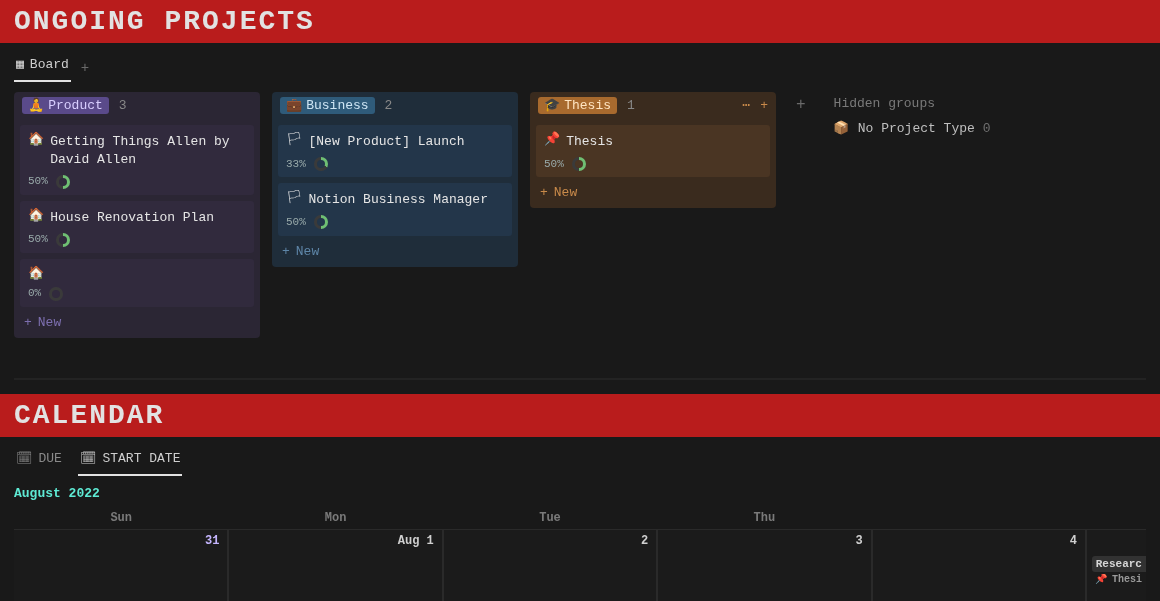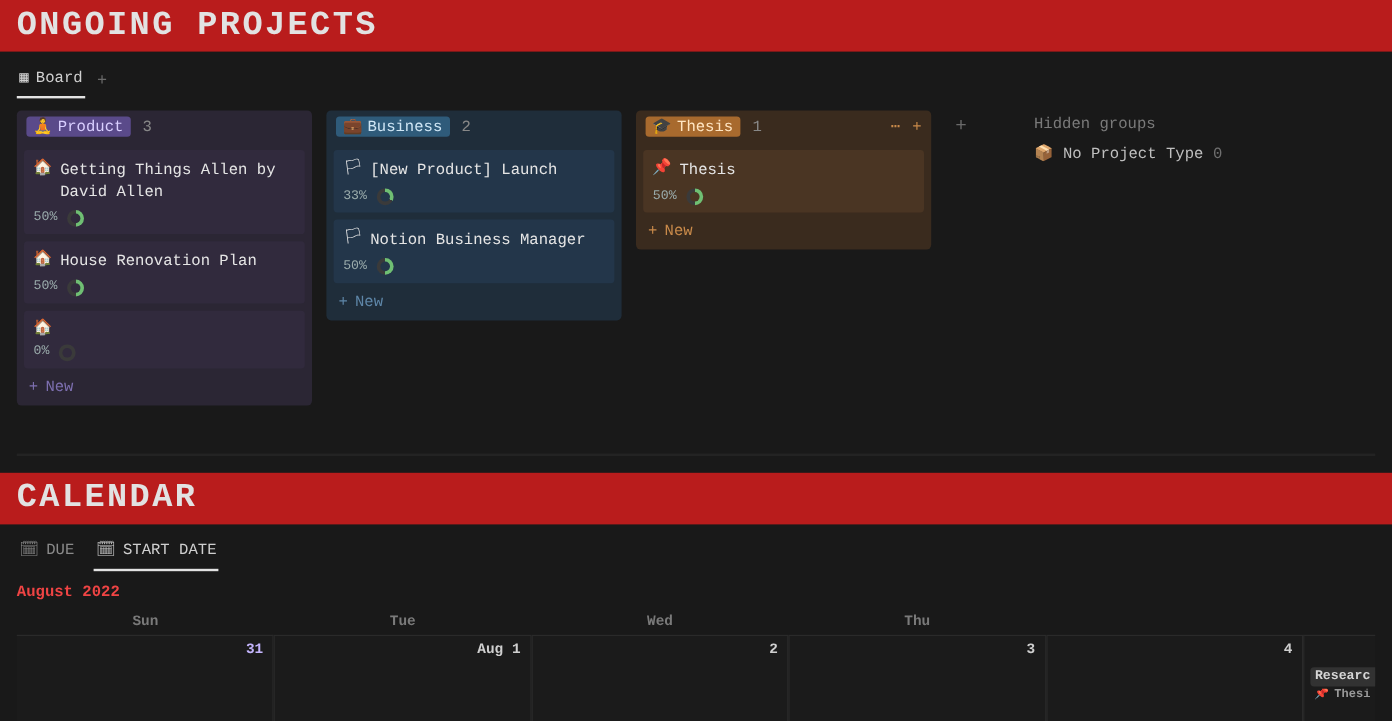--- a/index.html
+++ b/index.html
@@ -129,30 +129,29 @@
 
   .add-column-btn {
     color: #6a6a6a;
     font-size: 16px;
     padding: 4px 8px;
     cursor: pointer;
   }
   .hidden-groups {
     padding: 4px 0 0 8px;
     color: #6f6f6f;
-    margin-left: 28px;
   }
   .hidden-groups h4 { font-weight: normal; font-size: 13px; color: #7a7a7a; margin-bottom: 10px;}
   .hidden-item { display:flex; gap:8px; align-items:center; color:#bfbfbf; }
   .hidden-item .cnt { color:#6f6f6f; }
 
   .divider { height: 2px; background: #232323; margin: 20px 14px 14px 14px; }
 
   .calendar-tabs { display:flex; gap:14px; padding:10px 14px 0 14px; align-items:center; }
-  .month-label { padding: 10px 14px 6px 14px; font-size: 13px; color:#ef4444; font-weight:600;}
+  .month-label { padding: 10px 14px 6px 14px; font-size: 13px; color:#5eead4; font-weight:600;}
   .cal-grid {
     display: grid;
     grid-template-columns: repeat(5, 1fr) 60px;
     margin: 0 14px;
     font-weight: bold;
   }
   .day-head {
     text-align: center;
     font-size: 12px;
     color: #7a7a7a;
@@ -368,22 +367,22 @@
   <div class="view-tab active">
     <span class="icon">🗓</span>
     <span>START DATE</span>
   </div>
 </div>
 
 <div class="month-label">August 2022</div>
 
 <div class="cal-grid">
   <div class="day-head">Sun</div>
+  <div class="day-head">Mon</div>
   <div class="day-head">Tue</div>
-  <div class="day-head">Wed</div>
   <div class="day-head">Thu</div>
   <div class="day-head"></div>
 </div>
 
 <div class="cal-grid body">
   <div class="day-cell dim">
     <span class="day-num">31</span>
   </div>
   <div class="day-cell">
     <span class="day-num">Aug 1</span>

